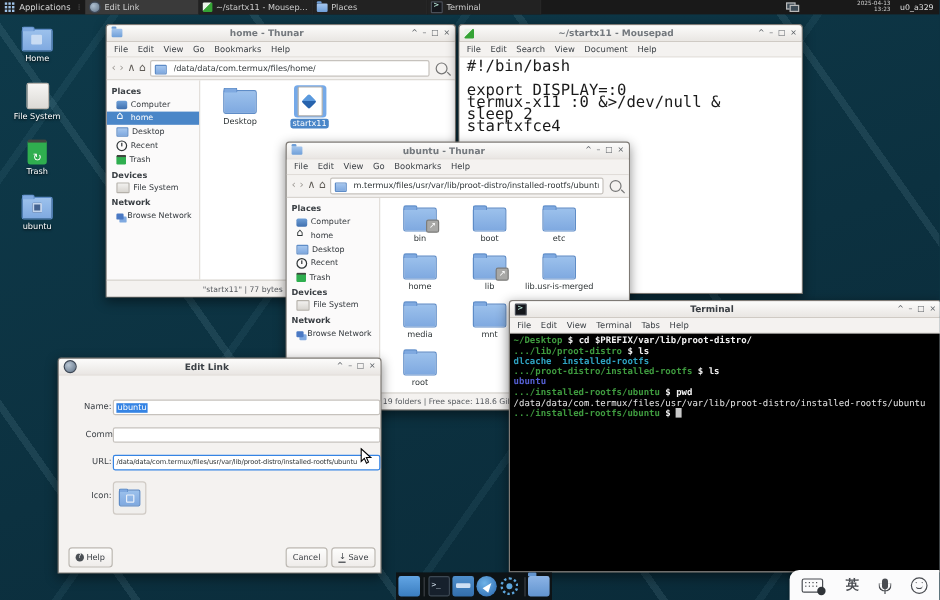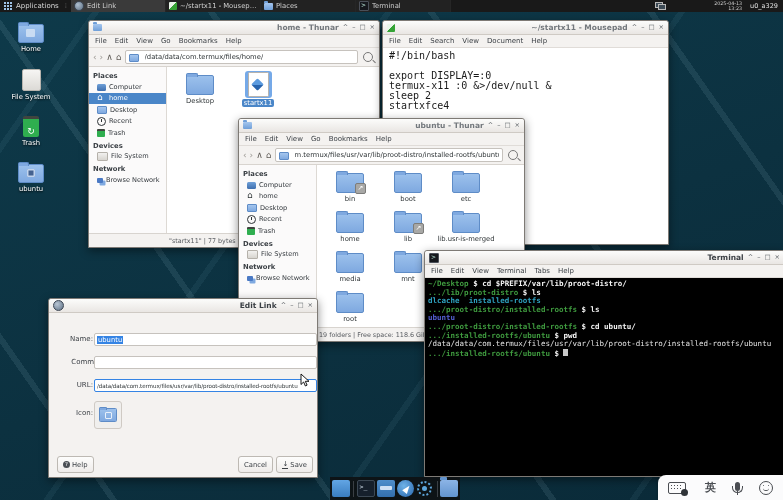--- a/index.html
+++ b/index.html
@@ -48,21 +48,21 @@
   .d-folder::after{content:"";position:absolute;left:7px;top:4px;width:9px;height:8px;background:#cfe0f4;border-radius:1px;opacity:.9}
   .d-ufolder::after{content:"";position:absolute;left:8px;top:4px;width:8px;height:8px;background:#44628f;border-radius:1px;box-shadow:inset 0 0 0 1.5px #c2d4ec}
   .d-drive{width:17px;height:20px;margin-top:2px;background:linear-gradient(#f6f5f3,#dcdad6);border:1px solid #b8b4ae;border-radius:2px}
   .d-trash{position:relative;width:16px;height:18px;margin-top:3px;background:#2fae4f;border-radius:2px;border-top:3px solid #40453f;text-align:center}
   .d-trash::after{content:"↻";color:#fff;font-size:9px;line-height:16px}
   
   .window{position:absolute;background:#f4f2f0;border:1px solid #7e7a75;border-radius:3px 3px 0 0;
     box-shadow:0 3px 10px rgba(0,0,0,.45);display:flex;flex-direction:column}
   .titlebar{height:13px;flex:none;display:flex;align-items:center;gap:4px;padding:0 4px;
     background:linear-gradient(#fcfcfb,#e9e6e3);border-bottom:1px solid #cfcac4;border-radius:3px 3px 0 0}
-  .ttitle{flex:1;text-align:right;font-size:7.5px;font-weight:bold;color:#3a3f44;
+  .ttitle{flex:1;text-align:center;font-size:7.5px;font-weight:bold;color:#3a3f44;
     white-space:nowrap;overflow:hidden;text-overflow:ellipsis}
   .dim .ttitle{color:#73787d}
   .wbtns{display:flex;gap:4px;flex:none}
   .wb{font-size:6.5px;color:#5c6166;line-height:13px}
   .menubar{height:12px;flex:none;display:flex;align-items:center;gap:8px;padding:0 6px;
     background:#f4f2f0;border-bottom:1px solid #e0dcd8;font-size:7px;color:#3a3f44}
   .toolbar{height:18px;flex:none;display:flex;align-items:center;gap:3px;padding:0 4px;
     background:#f4f2f0;border-bottom:1px solid #d8d4cf}
   .nav{font-size:9px;color:#9a9691;line-height:16px}
   .nav.dark{color:#5f5b56}
@@ -106,21 +106,21 @@
     font-size:6.4px;color:#55595e;display:flex;align-items:center}
   
   #win-thunar-home{left:88px;top:20px;width:290px;height:226px;z-index:5}
   #win-thunar-home .statusbar{padding-left:80px}
   #win-mousepad{left:382px;top:20px;width:285px;height:223px;z-index:6}
   #win-thunar-ubuntu{left:238px;top:118px;width:285px;height:222px;z-index:10}
   #win-thunar-ubuntu .statusbar{padding-left:80px}
   #win-dialog{left:48px;top:298px;width:268px;height:178px;z-index:20}
   #win-terminal{left:424px;top:250px;width:359px;height:225px;z-index:25}
   .mp-text{flex:1;background:#fff;padding:3px 6px;font-family:"DejaVu Sans Mono",monospace;
-    font-size:10px;line-height:10px;color:#1a1a1a;overflow:hidden}
+    font-size:13px;line-height:10px;color:#1a1a1a;overflow:hidden}
   .mp-text div{min-height:10px;white-space:pre}
   .term-body{flex:1;background:#000;padding:2px 3px;font-family:"DejaVu Sans Mono",monospace;
     font-size:7.5px;line-height:8.6px;overflow:hidden}
   .tline{white-space:pre;min-height:8.6px}
   .t-p{color:#3f9b3f;font-weight:bold}
   .t-w,.t-c{color:#f4f4f4;font-weight:bold}
   .t-d{color:#2fa3c2;font-weight:bold}
   .t-d2{color:#5560d4;font-weight:bold}
   .t-o{color:#e4e4e4}
   .tcur{display:inline-block;width:4.5px;height:7.5px;background:#c9c9c9;vertical-align:-1px}
@@ -519,21 +519,20 @@
       <span class="mi">Terminal</span>
       <span class="mi">Tabs</span>
       <span class="mi">Help</span>
     </div>
   <div class="term-body">
       <div class="tline"><span class="t-p">~/Desktop</span><span class="t-w"> $ </span><span class="t-c">cd $PREFIX/var/lib/proot-distro/</span></div>
       <div class="tline"><span class="t-p">.../lib/proot-distro</span><span class="t-w"> $ </span><span class="t-c">ls</span></div>
       <div class="tline"><span class="t-d">dlcache  installed-rootfs</span></div>
       <div class="tline"><span class="t-p">.../proot-distro/installed-rootfs</span><span class="t-w"> $ </span><span class="t-c">ls</span></div>
       <div class="tline"><span class="t-d2">ubuntu</span></div>
-      <div class="tline"><span class="t-p">.../proot-distro/installed-rootfs</span><span class="t-w"> $ </span><span class="t-c">cd ubuntu/</span></div>
       <div class="tline"><span class="t-p">.../installed-rootfs/ubuntu</span><span class="t-w"> $ </span><span class="t-c">pwd</span></div>
       <div class="tline"><span class="t-o">/data/data/com.termux/files/usr/var/lib/proot-distro/installed-rootfs/ubuntu</span></div>
       <div class="tline"><span class="t-p">.../installed-rootfs/ubuntu</span><span class="t-w"> $ </span><span class="tcur"></span></div>
     </div>
 </div>
 
 <div id="panel">
   <span class="p-apps-btn">
     <span class="p-apps"></span>
     <span>Applications</span>

